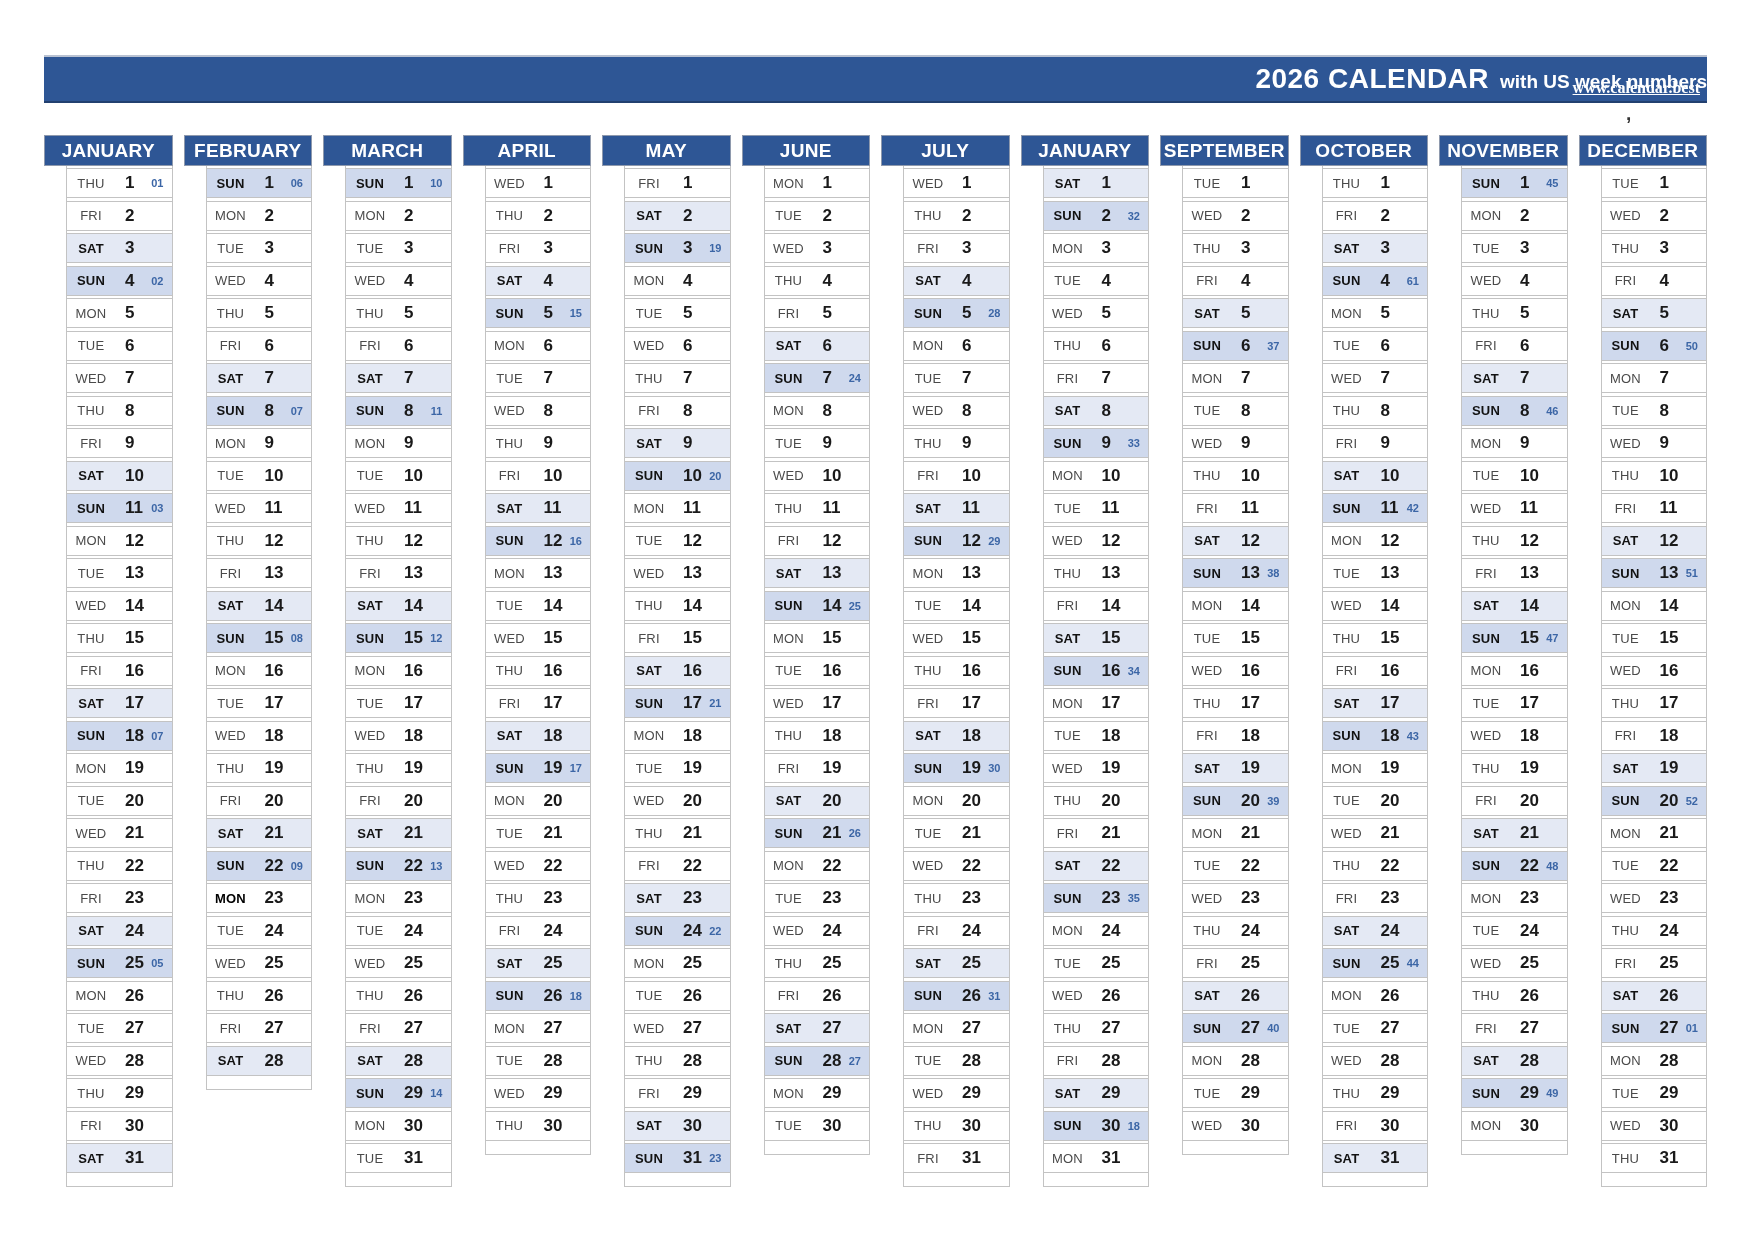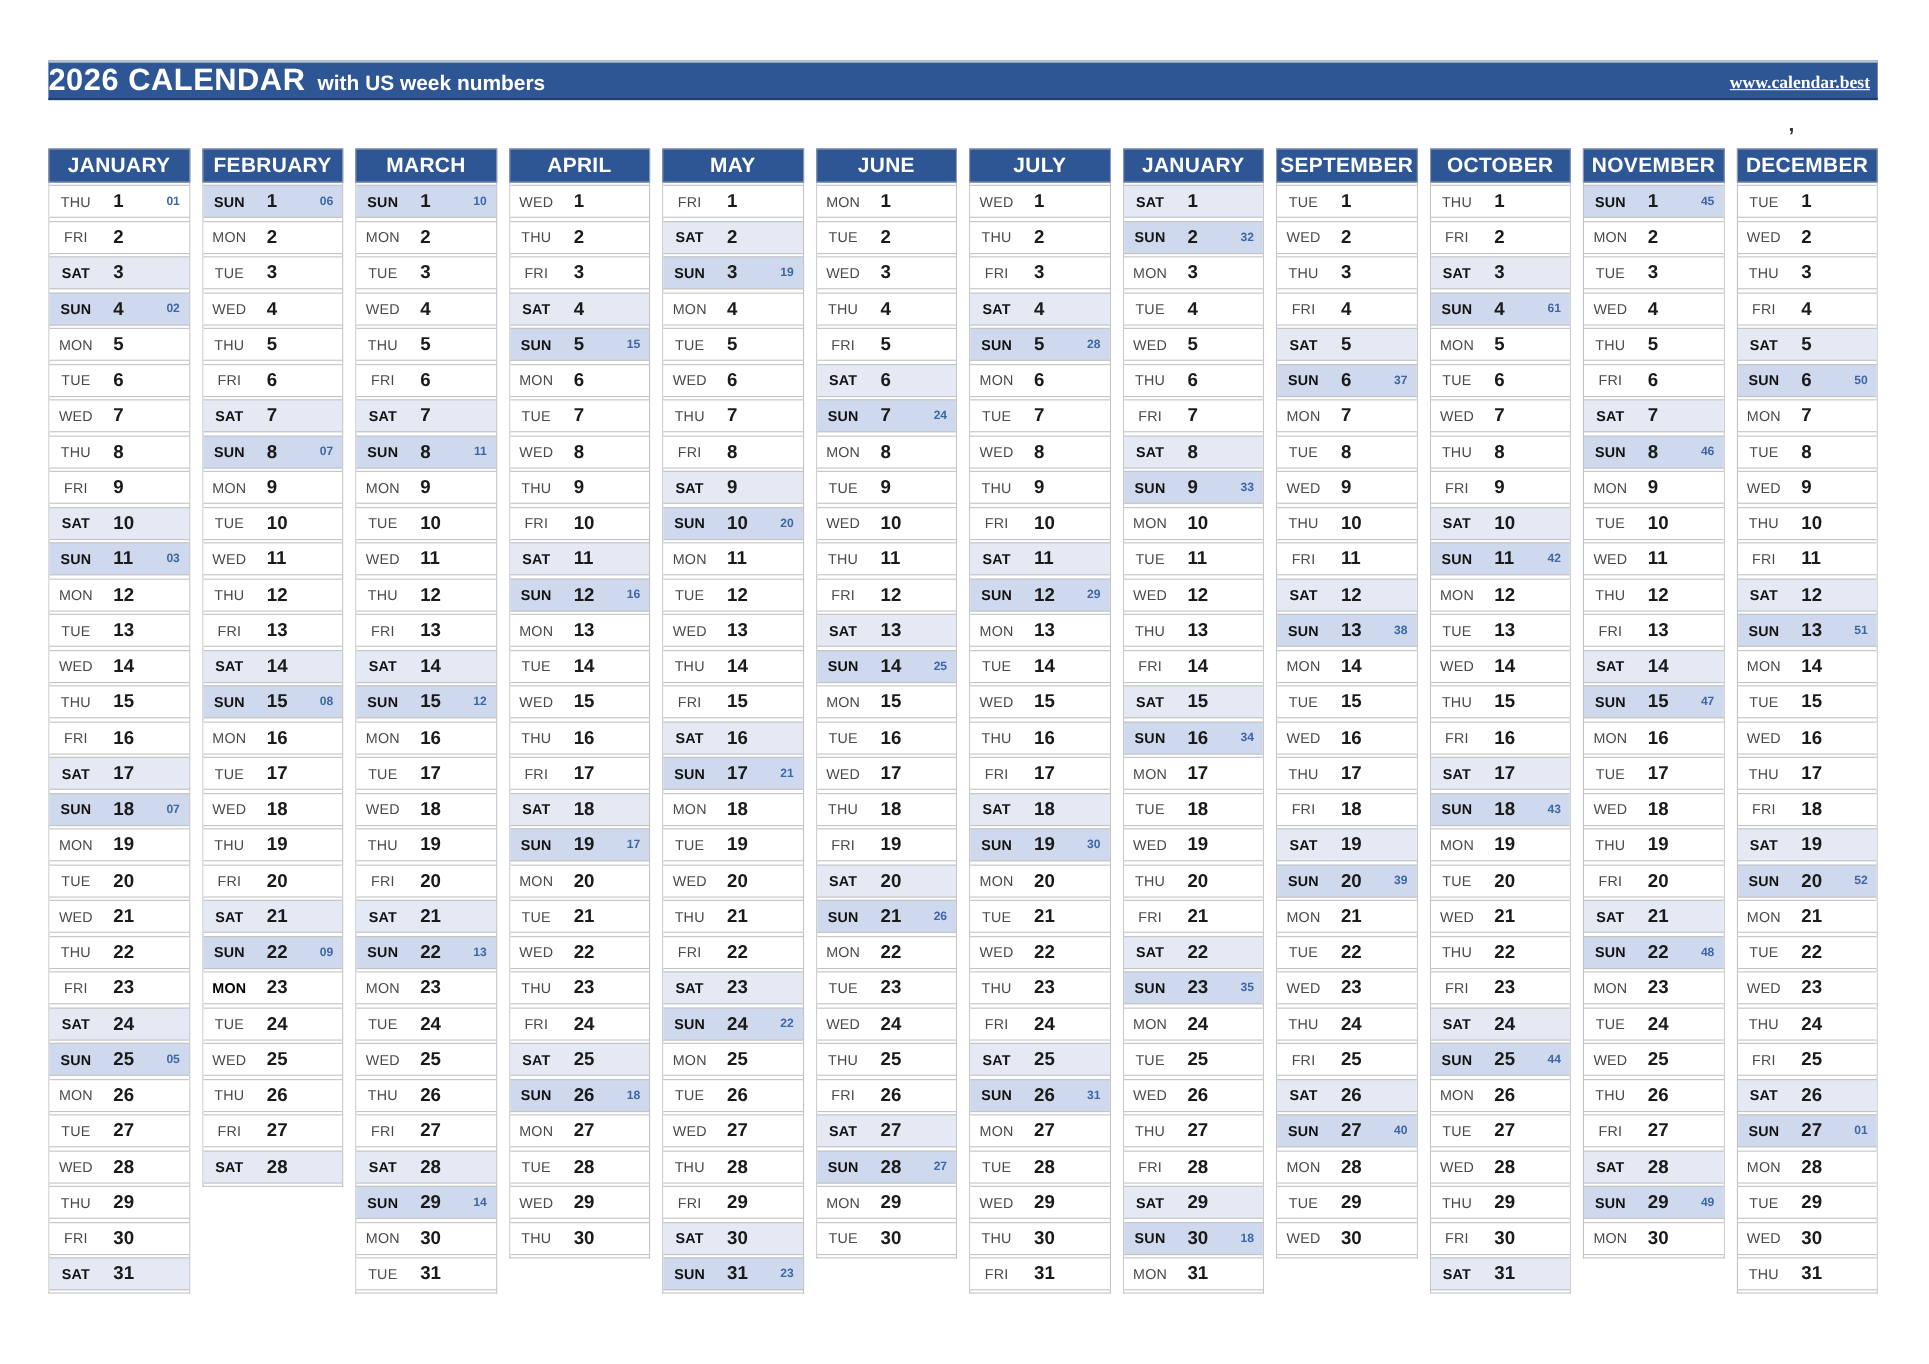--- a/index.html
+++ b/index.html
@@ -8,44 +8,44 @@
     --sun-bg:#CFD9ED;
     --wk-color:#3C66A6;
     --row-border:#C3C3C3;
   }
   html,body{margin:0;padding:0;}
   body{
     width:1754px;height:1240px;position:relative;background:#fff;
     font-family:"Liberation Sans",sans-serif;overflow:hidden;
   }
   .topbar{
-    position:absolute;left:44px;top:55px;width:1663px;height:36px;
+    position:absolute;left:44px;top:55px;width:1663px;height:48px;
     background:var(--primary);box-sizing:border-box;
     border-top:2px solid #B9C2D2;border-bottom:2px solid #22406F;
-    display:flex;align-items:center;justify-content:flex-start;
+    display:flex;align-items:center;justify-content:flex-end;
   }
   .title-wrap{display:flex;align-items:baseline;gap:11px;color:#fff;}
   .t1{font-size:28px;font-weight:bold;letter-spacing:.5px;}
   .t2{font-size:19px;font-weight:bold;}
   .site-link{
     position:absolute;right:7px;bottom:4px;color:#fff;font-weight:bold;
     font-size:16px;text-decoration:underline;cursor:pointer;font-family:Liberation Serif, serif;
   }
   .artifact{position:absolute;left:1626px;top:103px;font-size:19px;font-weight:bold;color:#333;}
   .grid{position:absolute;left:44px;top:135px;width:1663px;display:flex;gap:11px;}
   .month{flex:1;min-width:0;}
   .month-header{
     height:31px;background:var(--primary);color:#fff;font-weight:bold;font-size:19px;
     display:flex;align-items:center;justify-content:center;
     border:1px solid #8E99AD;box-sizing:border-box;letter-spacing:.3px;
   }
   .days{
     border-left:1px solid var(--row-border);border-right:1px solid var(--row-border);
     border-bottom:1px solid var(--row-border);
-    padding:2px 0 2px;box-sizing:border-box;
+    padding:2px 0 13px;box-sizing:border-box;margin-left:22px;
   }
   .row{
     box-sizing:border-box;height:30px;margin-bottom:2.5px;background:#fff;
     border-top:1px solid var(--row-border);border-bottom:1px solid var(--row-border);
     display:flex;align-items:center;
   }
   .row:last-child{margin-bottom:0;}
   .row.sat{background:var(--sat-bg);}
   .row.sun{background:var(--sun-bg);}
   .dow{width:48px;text-align:center;font-size:13px;color:#4A4A4A;flex:none;letter-spacing:.2px;}

